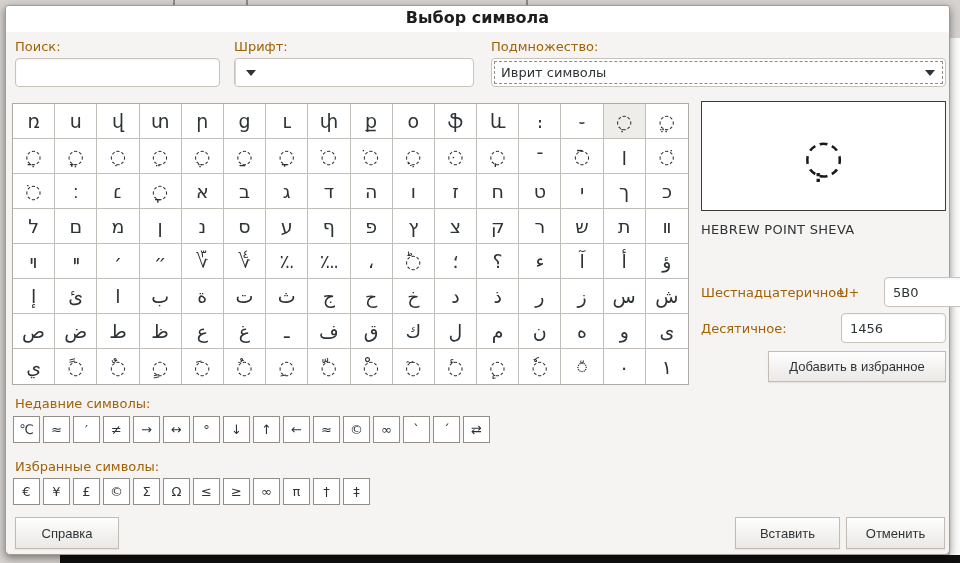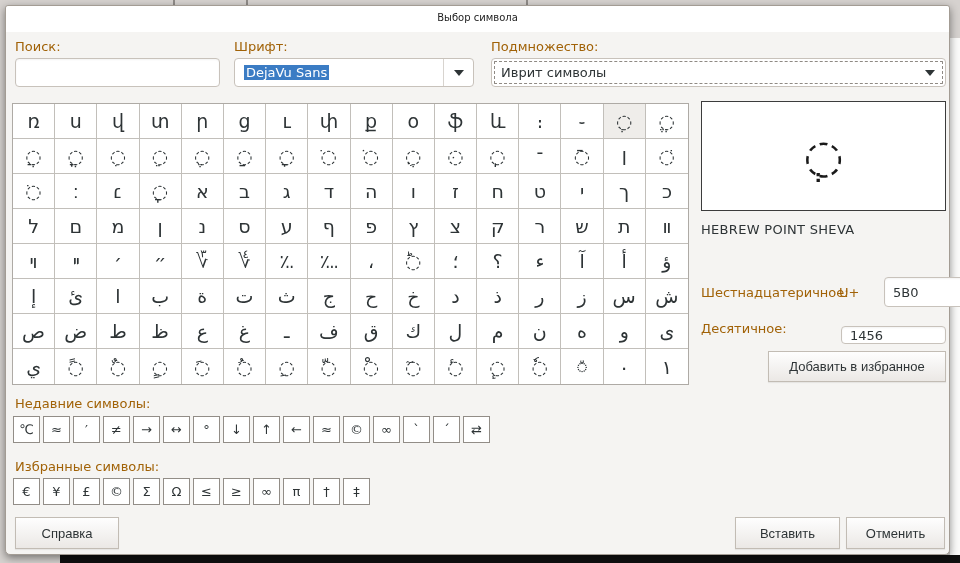--- a/index.html
+++ b/index.html
@@ -9,21 +9,21 @@
   #bg-right { left:950px; top:38px; width:10px; height:517px; background:#fbfbfa; }
   #bg-bottom { left:60px; top:555px; width:900px; height:8px; background:#101010; }
   .top-tick { position:absolute; top:0; width:2px; height:5px; background:#8f8b87; }
 
   
   #dialog { position:absolute; left:5px; top:5px; width:945px; height:550px;
     background:#f5f4f2; border:1px solid #a39c94; border-radius:3px 3px 5px 5px;
     box-shadow:0 3px 8px rgba(0,0,0,.45); }
   #titlebar { position:absolute; left:0; top:0; width:100%; height:26px;
     background:#ffffff; border-radius:3px 3px 0 0; text-align:center; }
-  #title { font-size:10px; font-weight:normal; color:#1d1d1d; line-height:24px; }
+  #title { font-size:16px; font-weight:bold; color:#1d1d1d; line-height:24px; }
 
   .label { position:absolute; font-size:13px; color:#a16207; }
 
   .textbox { position:absolute; background:#fff; border:1px solid #c8c2bb;
     border-radius:4px; font-size:13px; color:#2e3436; padding:0 8px;
     font-family:"DejaVu Sans", sans-serif; box-shadow:inset 0 1px 2px rgba(0,0,0,.05); }
 
   .combo { position:absolute; background:#fff; border:1px solid #c8c2bb;
     border-radius:4px; display:flex; align-items:center; font-size:13px; color:#2e3436; }
   .combo .val { flex:1; padding:0 9px; white-space:nowrap; overflow:hidden; }
@@ -79,21 +79,20 @@
 
   <div id="titlebar">
     <span id="title">Выбор символа</span>
   </div>
 
   <span class="label" style="left:9px; top:33px">Поиск:</span>
   <input class="textbox" style="left: 9px; top: 52px; width: 205px; height: 29px;" value="">
 
   <span class="label" style="left:228px; top:33px">Шрифт:</span>
   <div class="combo" style="left:228px; top:52px; width:240px; height:29px">
-    <span class="val"><span class="hl">DejaVu Sans</span></span>
     <span class="arrow-box sep">
         <span class="arrow"></span>
       </span>
   </div>
 
   <span class="label" style="left:485px; top:33px">Подмножество:</span>
   <div class="combo focus-dashed" style="left:485px; top:52px; width:455px; height:29px">
     <span class="val">Иврит символы</span>
     <span class="arrow-box">
         <span class="arrow"></span>
@@ -234,21 +233,21 @@
   <div id="preview-box">
     <span id="preview-glyph">◌ְ</span>
   </div>
   <div id="preview-name">HEBREW POINT SHEVA</div>
 
   <span class="label" style="left:695px; top:279px">Шестнадцатеричное:</span>
   <span class="label" style="left:833px; top:279px">U+</span>
   <input class="textbox" style="left: 878px; top: 271px; width: 81px; height: 30px;" value="5B0">
 
   <span class="label" style="left:695px; top:315px">Десятичное:</span>
-  <input class="textbox" style="left: 835px; top: 320px; width: 105px; height: 18px;" value="1456">
+  <input class="textbox" style="left: 835px; top: 307px; width: 105px; height: 30px;" value="1456">
 
   <button class="btn" style="left:762px; top:345px; width:178px; height:31px">Добавить в избранное</button>
 
   <span class="label" style="left:9px; top:390px">Недавние символы:</span>
   <div class="mini-row" style="left:7px; top:410px">
       <div class="mini-cell">℃</div>
       <div class="mini-cell">≈</div>
       <div class="mini-cell">′</div>
       <div class="mini-cell">≠</div>
       <div class="mini-cell">→</div>

